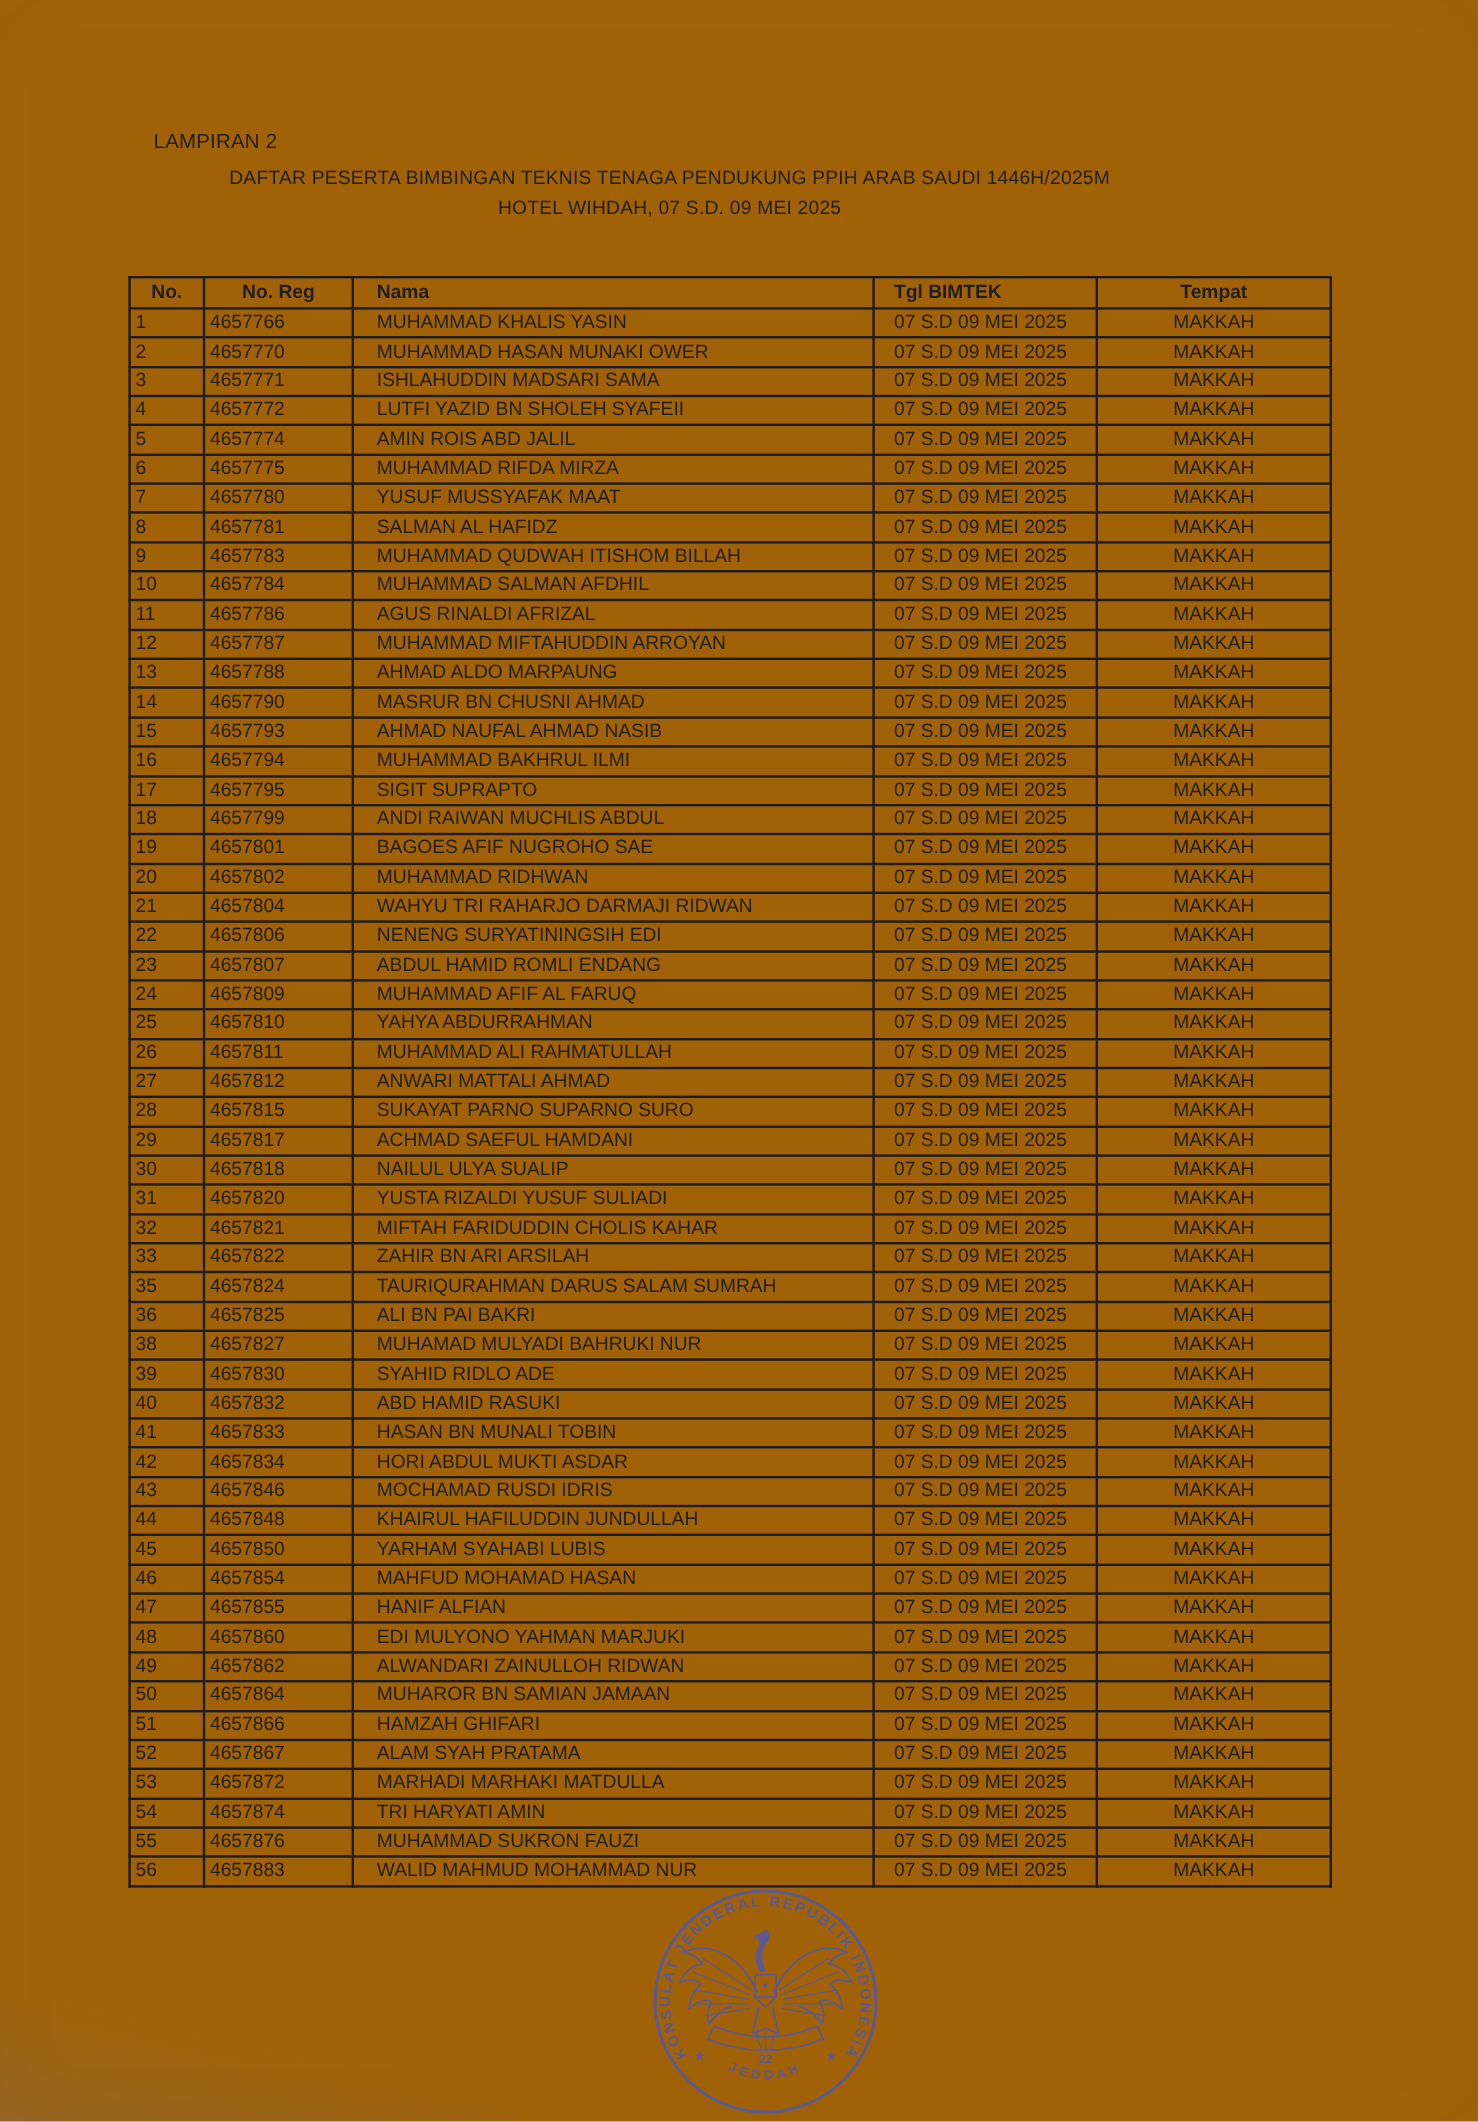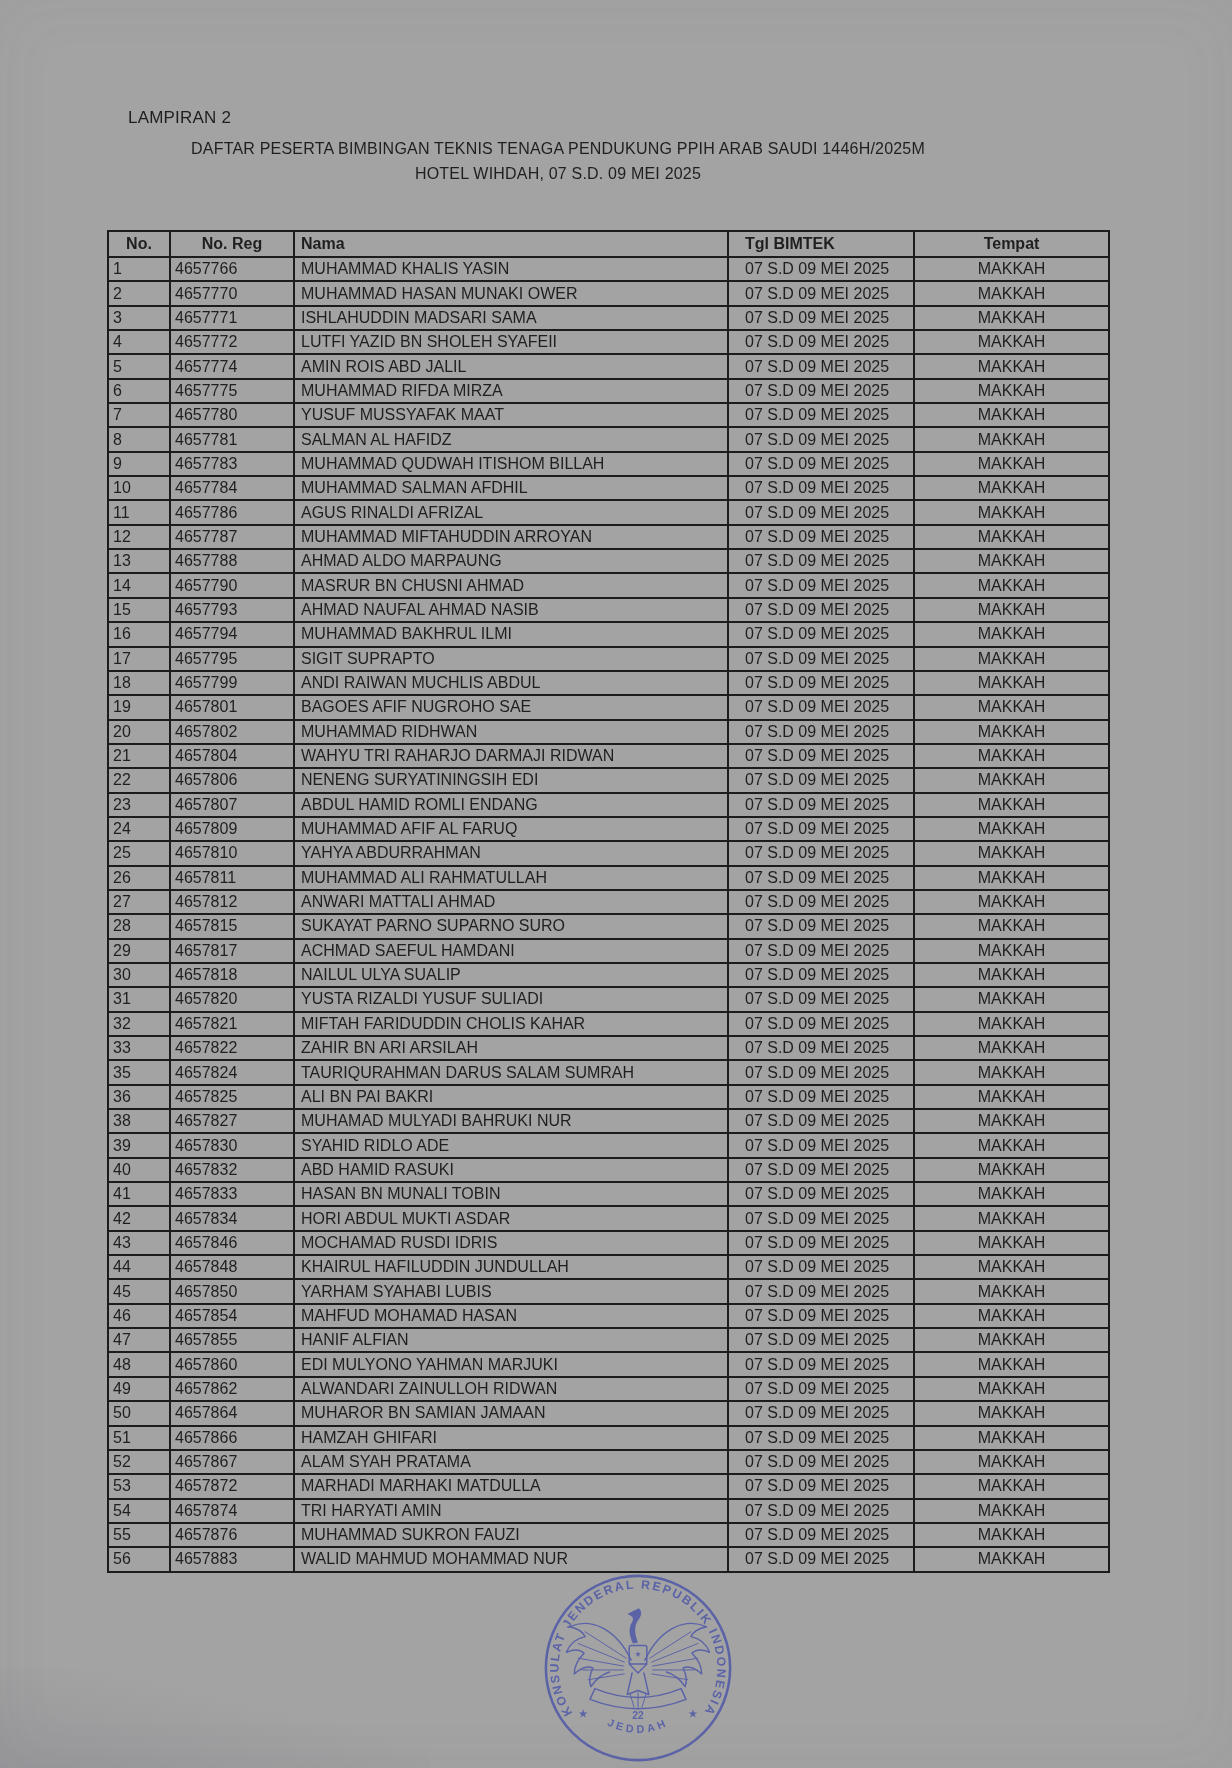--- a/index.html
+++ b/index.html
@@ -1,19 +1,19 @@
 <!DOCTYPE html>
 <html><head>
 <meta charset="utf-8">
 <style>
   html,body{margin:0;padding:0;background:#e8e8e8;}
   .sheet{
     position:relative;
     width:1232px;height:1768px;
-    background:#a3a3a3;
+    background:#a16207;
     font-family:"Liberation Sans", sans-serif;
     color:#1f1f1f;
     overflow:hidden;
     box-shadow:inset 0 0 60px rgba(90,90,100,0.06);
   }
   .lampiran{
     position:absolute;left:128px;top:108px;
     font-size:17px;letter-spacing:0.2px;
   }
   .titles{
@@ -37,21 +37,21 @@
   }
   table.roster th{font-weight:bold;height:24px;}
   
   table.roster col.c-no{width:62px;}
   table.roster col.c-reg{width:124px;}
   table.roster col.c-nama{width:434px;}
   table.roster col.c-tgl{width:186px;}
   table.roster col.c-tempat{width:195px;}
   table.roster th:nth-child(1), table.roster td:nth-child(1){}
   table.roster th:nth-child(2), table.roster td:nth-child(2){}
-  table.roster th:nth-child(3), table.roster td:nth-child(3){text-align:left;padding-left:6px;}
+  table.roster th:nth-child(3), table.roster td:nth-child(3){text-align:left;padding-left:19px;}
   table.roster th:nth-child(4), table.roster td:nth-child(4){text-align:left;padding-left:16px;}
   table.roster th:nth-child(5), table.roster td:nth-child(5){text-align:center;}
   .stamp{
     position:absolute;left:540px;top:1570px;
     width:196px;height:196px;
     opacity:0.85;
     z-index:5;
     pointer-events:none;
   }
   .stamp text{font-family:"Liberation Sans", sans-serif;font-weight:bold;}

